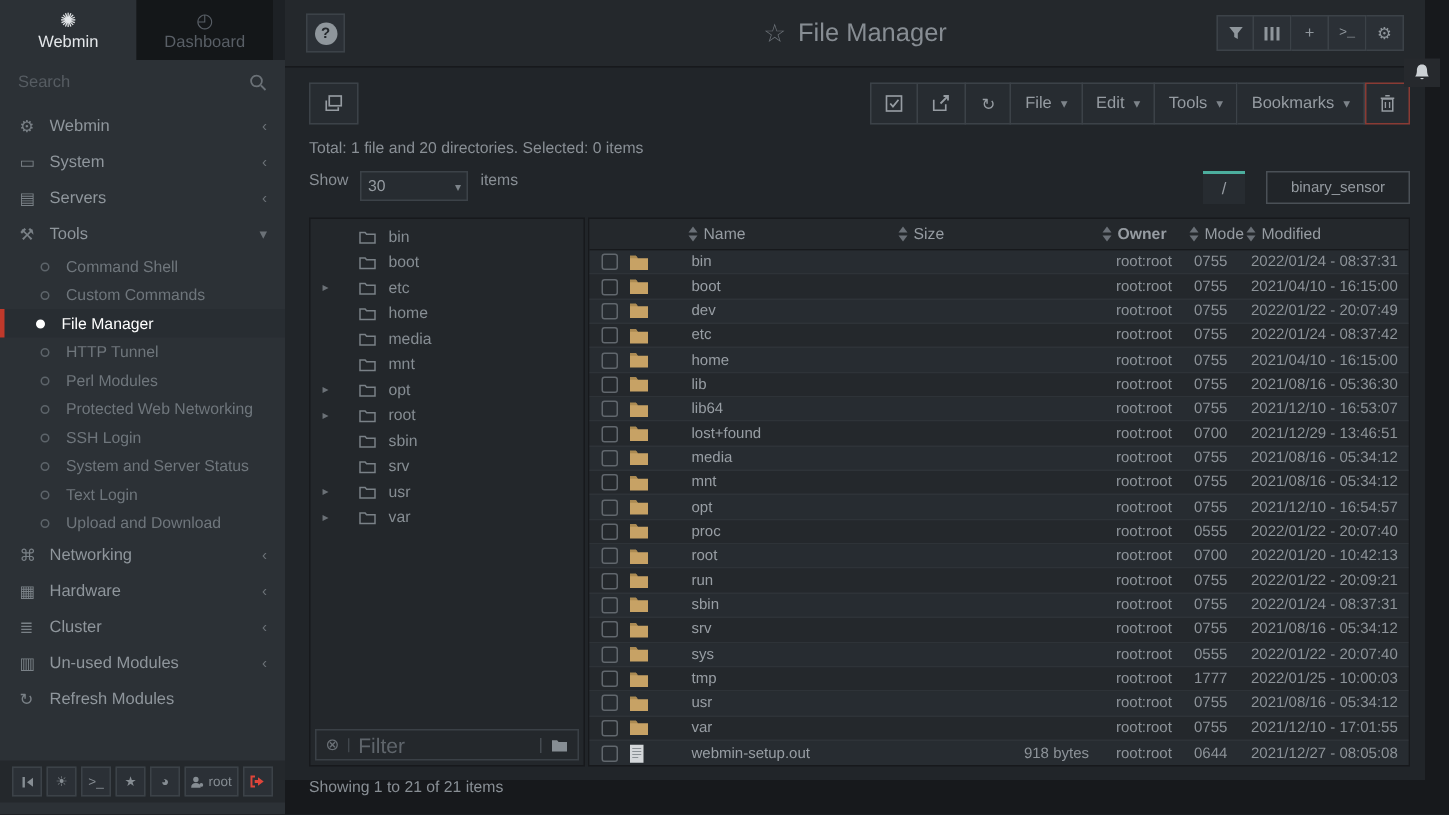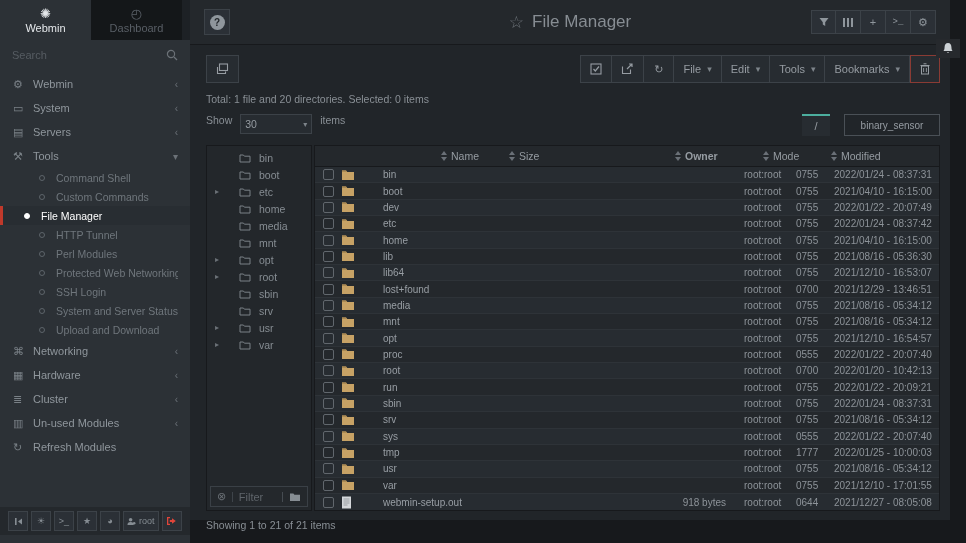--- a/index.html
+++ b/index.html
@@ -16,21 +16,21 @@
   .search-row { display:flex; align-items:flex-end; padding:9px 12px 7px 12px; }
   .search-input { flex:1; background:transparent; border:0; outline:none; color:#9aa0a6; font-size:11px; }
   .search-input::placeholder { color:#565c62; }
   .search-icon { width:12px; height:12px; flex:0 0 auto; }
 
   .menu { margin-top:4px; }
   .mitem { display:flex; align-items:center; height:24px; padding:0 12px 0 10px; font-size:11px; color:#8f969c; cursor:pointer; border-left:3px solid transparent; }
   .mitem .mglyph { width:20px; font-size:11px; color:#7a8187; flex:0 0 auto; }
   .mitem .mlabel { flex:1; white-space:nowrap; overflow:hidden; }
   .mitem .mchevron { font-size:10px; color:#6b7177; }
-  .mitem.sub { height:19px; font-size:10.5px; color:#6f767c; padding-left:36px; }
+  .mitem.sub { height:19px; font-size:10.5px; color:#6f767c; padding-left:24px; }
   .mitem.sub::before { content:""; width:4px; height:4px; border:1px solid #5d646a; border-radius:50%; margin-right:11px; flex:0 0 auto; }
   .mitem.sub.active { color:#ffffff; border-left:3px solid #c0392b; padding-left:21px; background:#282d32; }
   .mitem.sub.active::before { background:#ffffff; border-color:#ffffff; }
 
   .side-footer { position:absolute; left:0; right:0; bottom:8px; height:28px; background:#24282c; display:flex; align-items:center; padding:0 8px; gap:3px; }
   .fbtn { height:20px; min-width:20px; border:1px solid #3c4248; background:#2b3036; color:#868d93; display:flex; align-items:center; justify-content:center; font-size:9px; gap:3px; cursor:pointer; padding:0 3px; }
   .fbtn svg { display:block; }
   .fbtn.logout { color:#e0453a; }
 
   
@@ -70,26 +70,26 @@
   .path-input { width:96px; height:22px; margin-left:14px; background:transparent; border:1px solid #4a5056; color:#969ca2; font-size:10px; text-align:center; outline:none; }
 
   .panels { display:flex; gap:2px; height:366px; }
   .tree-panel { position:relative; width:184px; background:#23272b; border:1px solid #17191c; padding-top:3px; }
   .titem { display:flex; align-items:center; height:17px; padding-left:8px; font-size:10.5px; color:#868d93; cursor:pointer; }
   .titem .tcaret { width:10px; font-size:8px; color:#6b7177; }
   .titem .tfolder { margin:0 8px 0 14px; display:flex; }
   .filter-bar { position:absolute; left:3px; right:3px; bottom:3px; height:21px; border:1px solid #3a4046; background:#24282c; display:flex; align-items:center; padding:0 6px; }
   .filter-x { color:#6b7177; font-size:11px; }
   .filter-sep { color:#454b51; margin:0 5px; font-size:10px; }
-  .filter-input { flex:1; min-width:0; background:transparent; border:0; outline:none; font-size:11px; color:#9aa0a6; }
+  .filter-input { flex:1; min-width:0; background:transparent; border:0; outline:none; font-size:14px; color:#9aa0a6; }
   .filter-input::placeholder { color:#5f656b; }
   .filter-folder { display:flex; border-left:1px solid #454b51; padding-left:6px; cursor:pointer; }
 
   .table-panel { flex:1; background:#23272b; border:1px solid #17191c; }
-  .thead { display:grid; grid-template-columns:26px 30px 1fr 132px 62px 38px 108px; align-items:center; height:21px; background:#24282c; border-bottom:1px solid #17191c; font-size:10.5px; color:#969ca2;gap:30px; }
+  .thead { display:grid; grid-template-columns:26px 30px 1fr 132px 62px 38px 108px; align-items:center; height:21px; background:#24282c; border-bottom:1px solid #17191c; font-size:10.5px; color:#969ca2; }
   .thcell { display:flex; align-items:center; gap:4px; cursor:pointer; }
   .sort { display:inline-flex; flex-direction:column; gap:2px; }
   .sort::before { content:""; border-left:3px solid transparent; border-right:3px solid transparent; border-bottom:4px solid #6a7077; }
   .sort::after { content:""; border-left:3px solid transparent; border-right:3px solid transparent; border-top:4px solid #6a7077; }
   .th-name { padding-left:10px; }
   .th-size { padding-right:26px; }
   .th-owner { padding-left:4px;font-weight:bold; }
   .trow { display:grid; grid-template-columns:26px 30px 1fr 132px 62px 38px 108px; align-items:center; height:16.35px; font-size:10px; color:#989ea4; border-bottom:1px solid #2e3338; cursor:pointer; }
   .trow:nth-child(odd) { background:#272c31; }
   .trow:nth-child(even) { background:#24282c; }
@@ -196,20 +196,25 @@
         <span class="mlabel">SSH Login</span>
         <span class="mchevron"></span>
       </div>
 
       <div class="mitem sub">
 
         <span class="mlabel">System and Server Status</span>
         <span class="mchevron"></span>
       </div>
 
+      <div class="mitem sub">
+
+        <span class="mlabel">Text Login</span>
+        <span class="mchevron"></span>
+      </div>
 
       <div class="mitem sub">
 
         <span class="mlabel">Upload and Download</span>
         <span class="mchevron"></span>
       </div>
 
       <div class="mitem">
         <span class="mglyph">⌘</span>
         <span class="mlabel">Networking</span>

